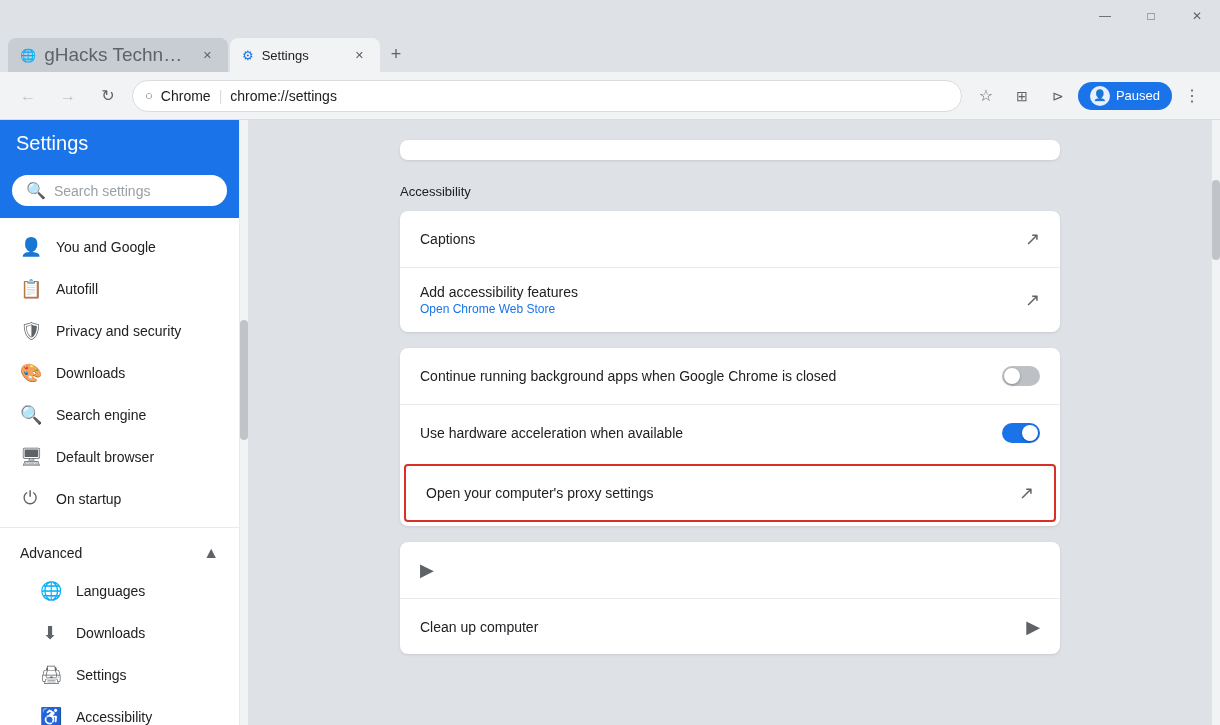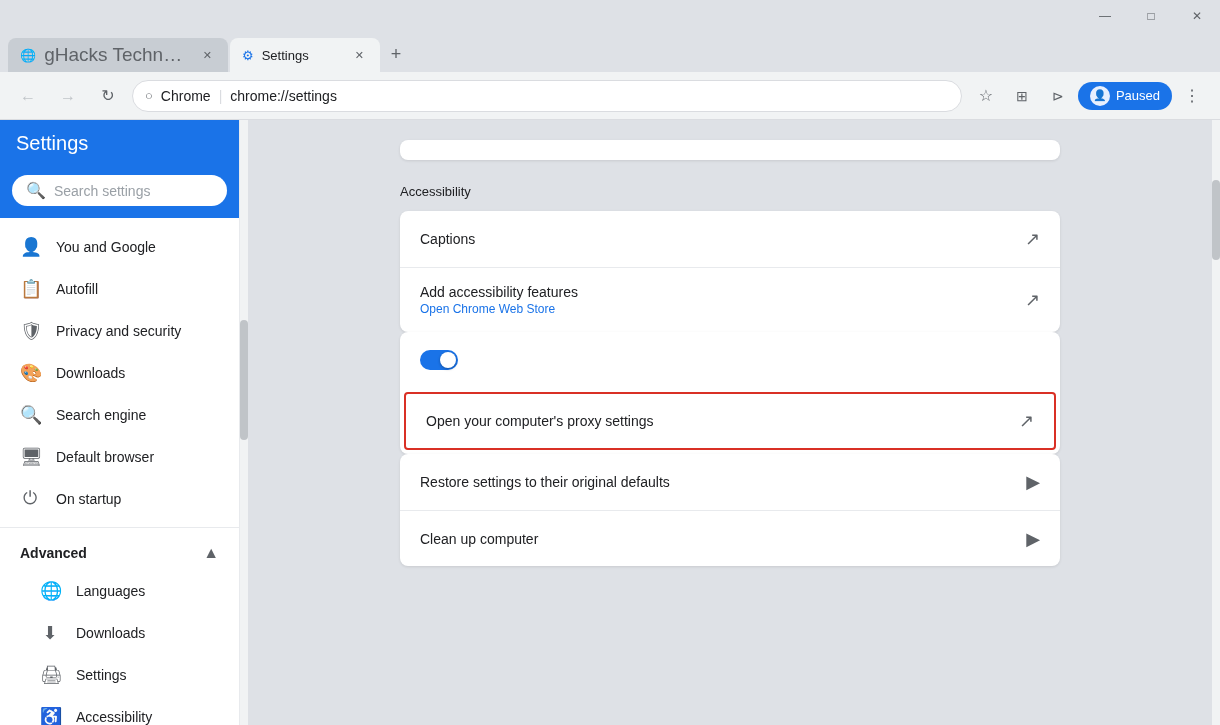--- a/index.html
+++ b/index.html
@@ -26,33 +26,33 @@
     .profile-btn { background: #1a73e8; color: #fff; border-radius: 16px; padding: 4px 12px; font-size: 13px; cursor: pointer; display: flex; align-items: center; gap: 6px; }
 
     
     .app-body { display: flex; flex: 1; overflow: hidden; }
 
     
     .sidebar { width: 240px; background: #fff; display: flex; flex-direction: column; overflow-y: auto; border-right: 1px solid #e8eaed; }
     .sidebar-nav { flex: 1; padding: 8px 0; }
     .nav-item { display: flex; align-items: center; gap: 16px; padding: 10px 20px; cursor: pointer; color: #202124; font-size: 14px; border-radius: 0 24px 24px 0; margin-right: 16px; }
     .nav-item .nav-icon { color: #5f6368; font-size: 18px; width: 20px; text-align: center; }
-    .nav-section-header { display: flex; align-items: center; justify-content: space-between; padding: 8px 20px; font-size: 13px; font-weight: 700; color: #202124; cursor: pointer; }
+    .nav-section-header { display: flex; align-items: center; justify-content: space-between; padding: 8px 20px; font-size: 13px; font-weight: 400; color: #202124; cursor: pointer; }
     .nav-section-header .nav-icon { color: #5f6368; font-size: 16px; }
     .nav-sub-item { display: flex; align-items: center; gap: 16px; padding: 10px 20px 10px 40px; cursor: pointer; color: #202124; font-size: 14px; border-radius: 0 24px 24px 0; margin-right: 16px; }
     .nav-sub-item .nav-icon { color: #5f6368; font-size: 18px; width: 20px; text-align: center; }
     .nav-divider { height: 1px; background: #e8eaed; margin: 8px 0; }
 
     
     .content { flex: 1; overflow-y: auto; padding: 0; position: relative; }
     .content-inner { max-width: 740px; padding: 20px 40px 40px 40px; margin: 0 auto; }
 
     .section-title { font-size: 13px; font-weight: 500; color: #202124; margin-bottom: 12px; margin-top: 24px; }
 
-    .card { background: #fff; border-radius: 8px; box-shadow: 0 1px 3px rgba(0,0,0,0.1); overflow: hidden; }
+    .card { background: #fff; border-radius: 8px; box-shadow: 0 1px 3px rgba(0,0,0,0.1); margin-bottom: 16px; overflow: hidden; }
     .card-item { display: flex; align-items: center; justify-content: space-between; padding: 16px 20px; min-height: 56px; }
     .card-item + .card-item { border-top: 1px solid #e8eaed; }
     .card-item-text { display: flex; flex-direction: column; }
     .card-item-label { font-size: 14px; color: #202124; }
     .card-item-sublabel { font-size: 12px; color: #1a73e8; margin-top: 2px; }
     .external-icon { color: #5f6368; font-size: 18px; cursor: pointer; }
 
     
     .toggle { width: 38px; height: 20px; border-radius: 10px; position: relative; cursor: pointer; }
     .toggle.off { background: #bdc1c6; }
@@ -218,37 +218,45 @@
             <div class="card-item-text">
               <span class="card-item-label">Add accessibility features</span>
               <span class="card-item-sublabel">Open Chrome Web Store</span>
             </div>
             <span class="external-icon">↗</span>
           </div>
         </div>
 
         <div class="card">
           <div class="card-item">
+            <div class="card-item-text">
+              <span class="card-item-label">Continue running background apps when Google Chrome is closed</span>
+            </div>
+            <div class="toggle off">
+              <div class="toggle-thumb"></div>
+            </div>
+          </div>
+          <div class="card-item">
+            <div class="card-item-text">
+              <span class="card-item-label">Use hardware acceleration when available</span>
+            </div>
             <div class="toggle on">
               <div class="toggle-thumb"></div>
             </div>
           </div>
           <div class="card-item" style="border:2px solid #d93025; border-radius:4px; margin:4px;">
             <div class="card-item-text">
               <span class="card-item-label">Open your computer's proxy settings</span>
             </div>
             <span class="external-icon">↗</span>
           </div>
         </div>
 
         <div class="card">
           <div class="card-item">
-            <div class="card-item-text">
-              <span class="card-item-label">Restore settings to their original defaults</span>
-            </div>
             <span class="arrow-icon">▶</span>
           </div>
           <div class="card-item">
             <div class="card-item-text">
               <span class="card-item-label">Clean up computer</span>
             </div>
             <span class="arrow-icon">▶</span>
           </div>
         </div>
 

